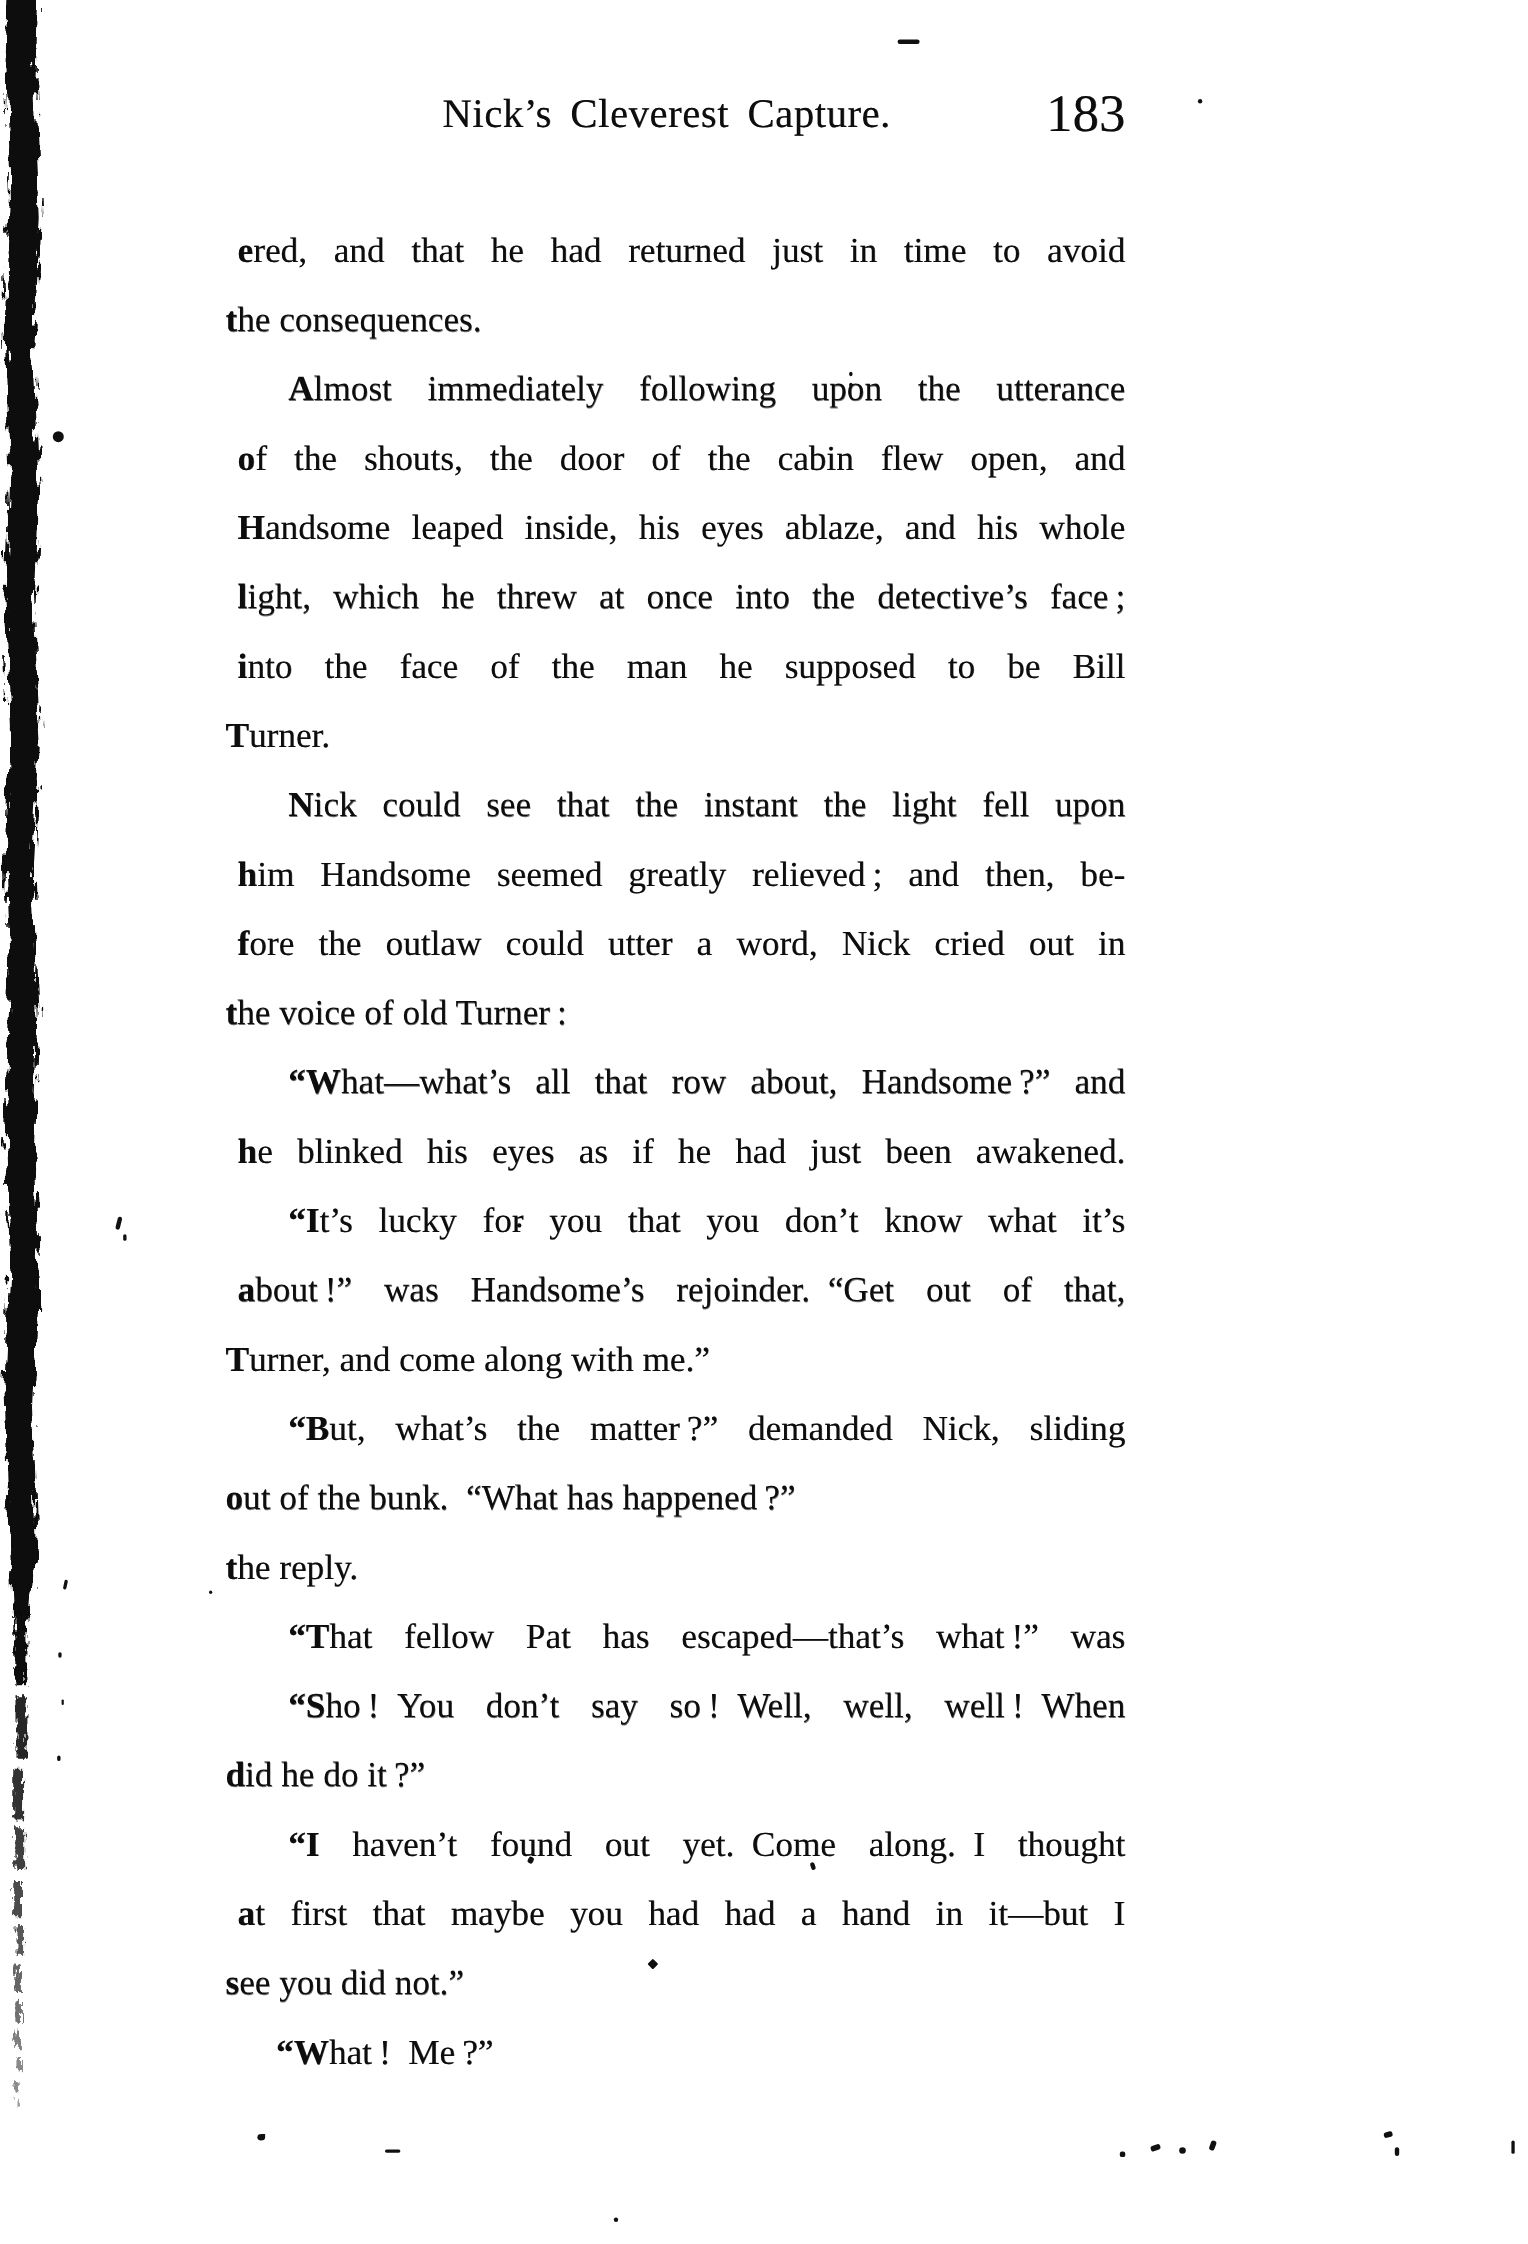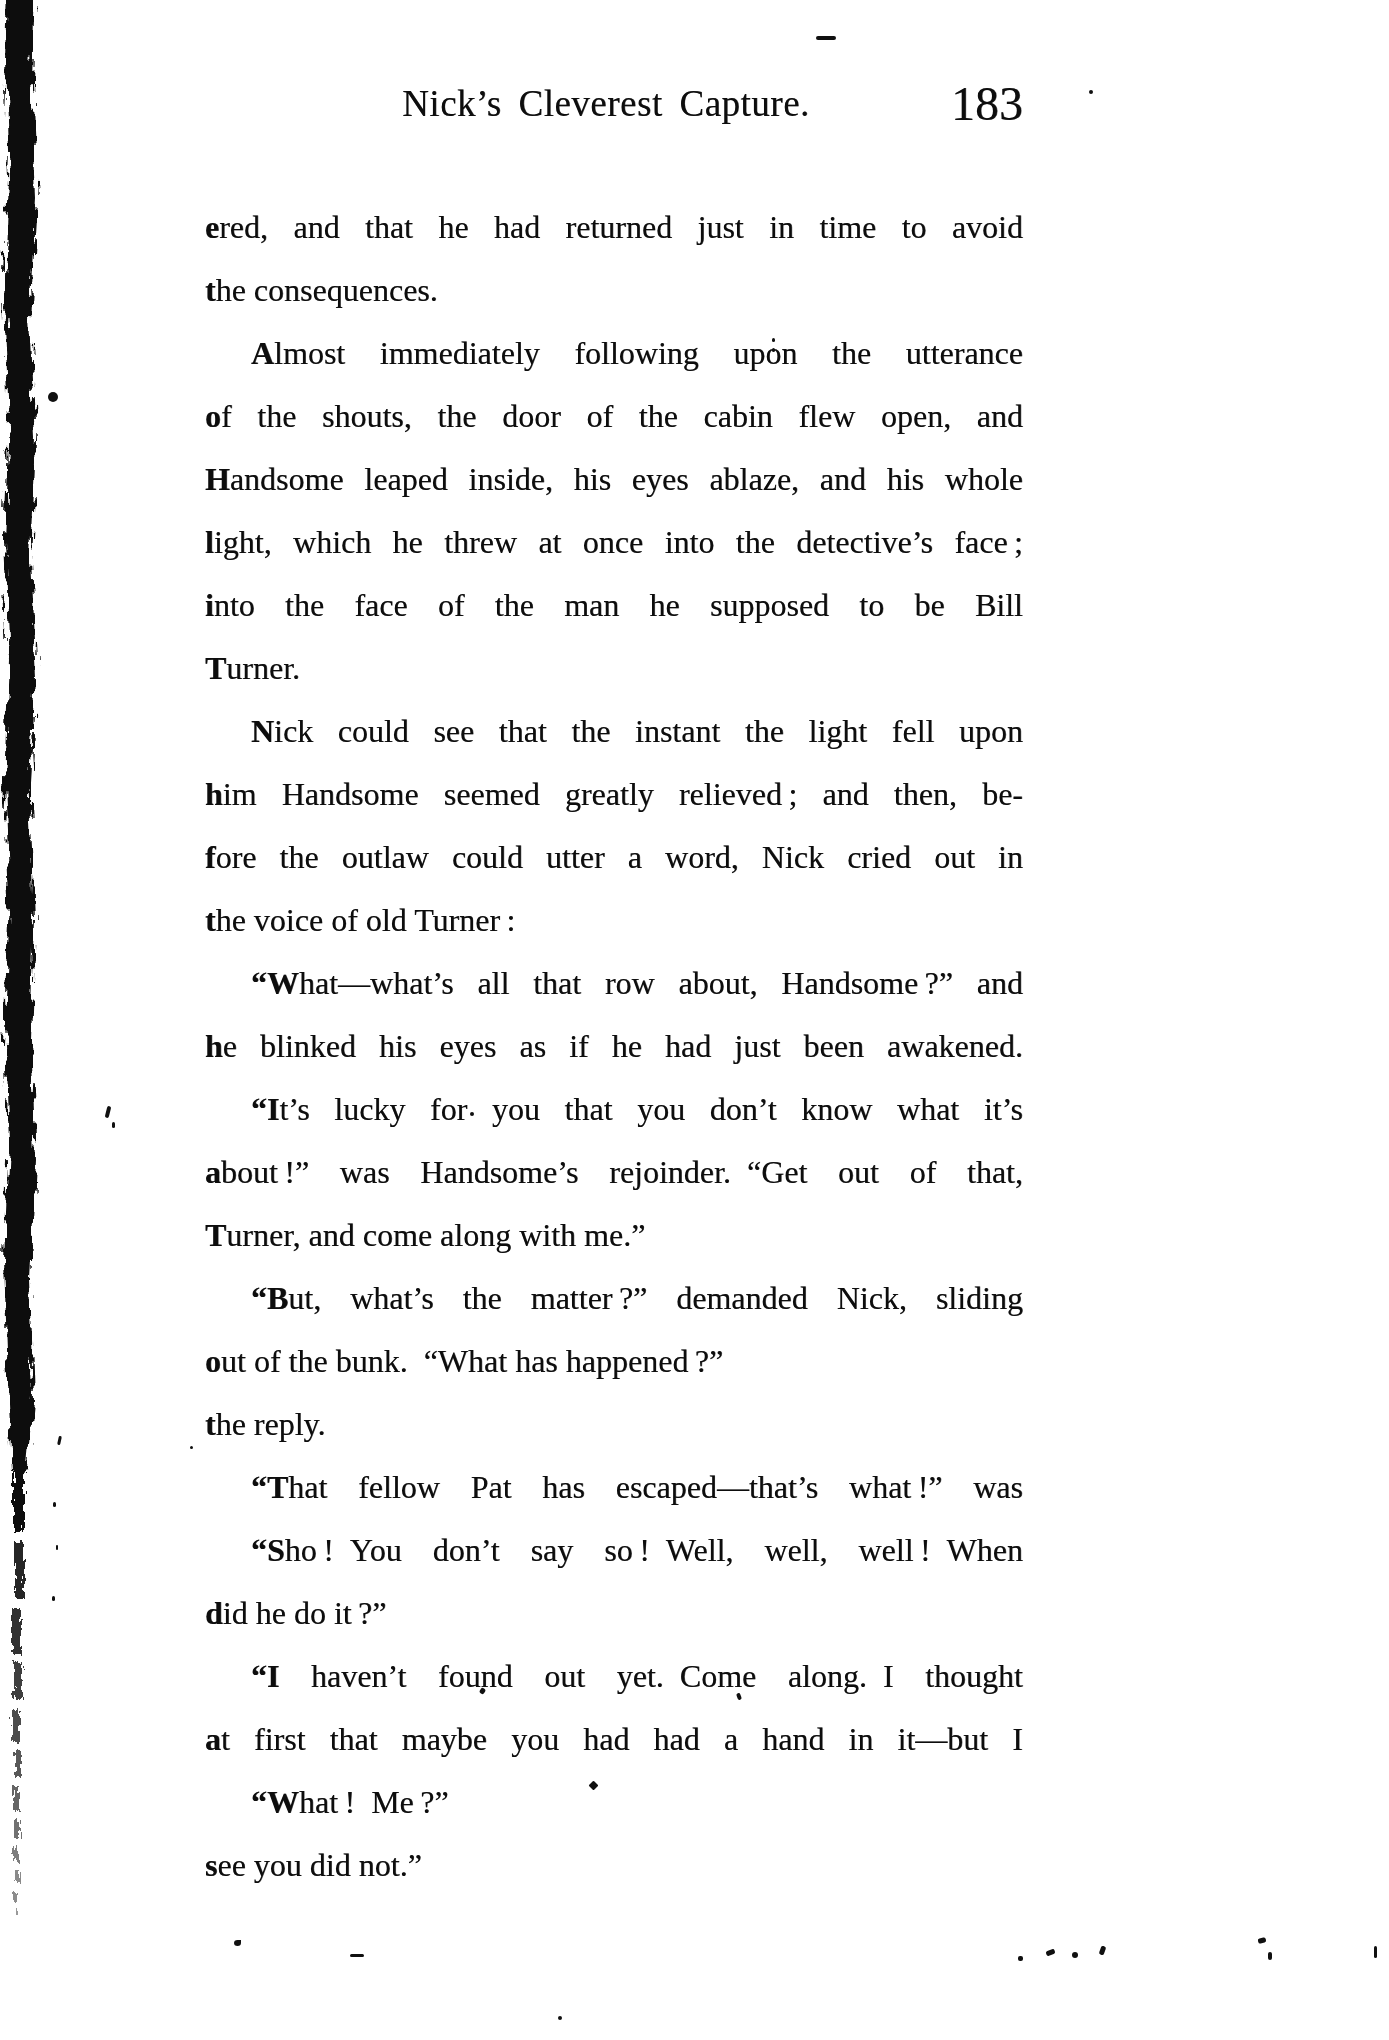--- a/index.html
+++ b/index.html
@@ -31,21 +31,21 @@
     position:absolute;left:205px;top:196px;width:818px;
     font-size:32px;
   }
   .line{
     height:63px;line-height:63px;
     white-space:normal;
     text-shadow:0.4px 0.4px 0.4px rgba(0,0,0,.55);
   }
   .line::first-letter{font-weight:700;}
   .line.in{text-indent:46px;}
-  .line.j{text-align:justify;text-align-last:justify;}
+  .line.j{text-align:justify;text-align-last:justify;margin-left:11px;}
   
   .speck{position:absolute;background:#101010;border-radius:2px;}
   .gutter{position:absolute;left:0;top:0;}
 </style>
 </head>
 <body>
 
 <div id="page">
 
   <svg class="gutter" width="70" height="2040" viewBox="0 0 70 2040" aria-hidden="true">
@@ -102,22 +102,22 @@
       <div class="line j">about !” was Handsome’s rejoinder. “Get out of that,</div>
       <div class="line">Turner, and come along with me.”</div>
       <div class="line j in">“But, what’s the matter ?” demanded Nick, sliding</div>
       <div class="line">out of the bunk. “What has happened ?”</div>
       <div class="line">the reply.</div>
       <div class="line j in">“That fellow Pat has escaped—that’s what !” was</div>
       <div class="line j in">“Sho ! You don’t say so ! Well, well, well ! When</div>
       <div class="line">did he do it ?”</div>
       <div class="line j in">“I haven’t found out yet. Come along. I thought</div>
       <div class="line j">at first that maybe you had had a hand in it—but I</div>
+      <div class="line">see you did not.”</div>
       <div class="line in">“What ! Me ?”</div>
-      <div class="line">see you did not.”</div>
     </div>
 
   <div class="speck" style="left:816px;top:36px;width:20px;height:4px;"></div>
   <div class="speck" style="left:1089px;top:90px;width:4px;height:4px;"></div>
   <div class="speck" style="left:772px;top:338px;width:3px;height:4px;box-shadow:0 10px 0 #101010;"></div>
   <div class="speck" style="left:48px;top:392px;width:10px;height:10px;border-radius:50%;"></div>
   <div class="speck" style="left:470px;top:1112px;width:4px;height:4px;"></div>
   <div class="speck" style="left:106px;top:1106px;width:4px;height:12px;transform:rotate(14deg);"></div>
   <div class="speck" style="left:112px;top:1122px;width:3px;height:6px;"></div>
   <div class="speck" style="left:58px;top:1436px;width:3px;height:9px;transform:rotate(12deg);"></div>

